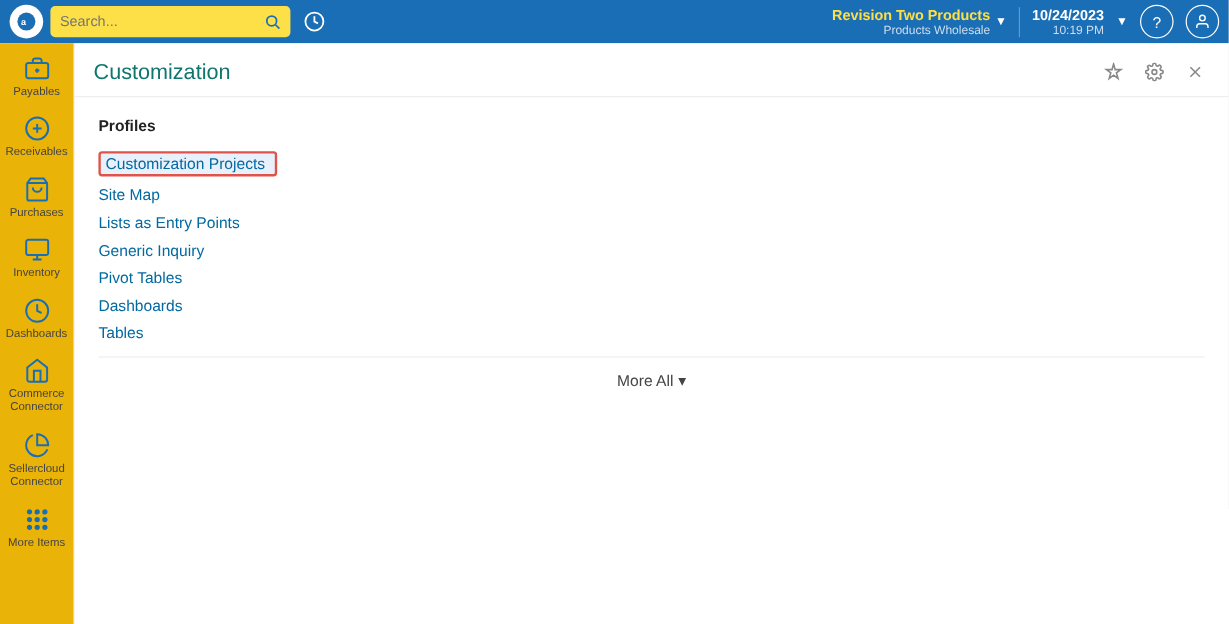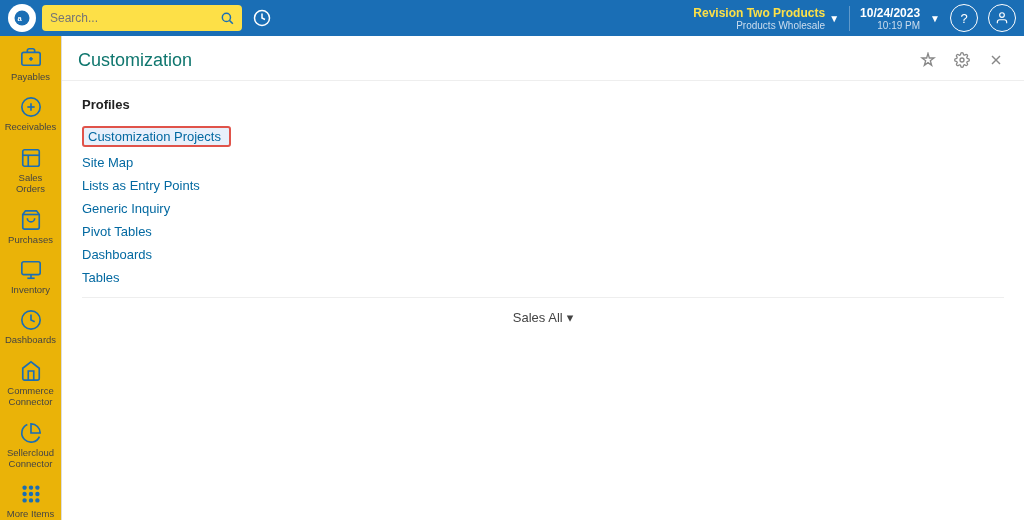--- a/index.html
+++ b/index.html
@@ -239,28 +239,20 @@
 
     <div class="sidebar-item">
       <svg viewBox="0 0 24 24" fill="none" stroke="#1a6eb5" stroke-width="1.8">
           <circle cx="12" cy="12" r="10"></circle>
           <line x1="12" y1="8" x2="12" y2="16"></line>
           <line x1="8" y1="12" x2="16" y2="12"></line>
         </svg>
       <span class="item-label">Receivables</span>
     </div>
 
-    <div class="sidebar-item">
-      <svg viewBox="0 0 24 24" fill="none" stroke="#1a6eb5" stroke-width="1.8">
-          <rect x="3" y="3" width="18" height="18" rx="2"></rect>
-          <line x1="3" y1="9" x2="21" y2="9"></line>
-          <line x1="9" y1="21" x2="9" y2="9"></line>
-        </svg>
-      <span class="item-label">Sales Orders</span>
-    </div>
 
     <div class="sidebar-item">
       <svg viewBox="0 0 24 24" fill="none" stroke="#1a6eb5" stroke-width="1.8">
           <path d="M6 2L3 6v14a2 2 0 0 0 2 2h14a2 2 0 0 0 2-2V6l-3-4z"></path>
           <line x1="3" y1="6" x2="21" y2="6"></line>
           <path d="M16 10a4 4 0 0 1-8 0"></path>
         </svg>
       <span class="item-label">Purchases</span>
     </div>
 
@@ -362,20 +354,20 @@
         <li>
           <a>Dashboards</a>
         </li>
         <li>
           <a>Tables</a>
         </li>
       </ul>
 
       <div class="show-all-row">
         <button class="show-all-btn">
-          <span>Sales All</span>
+          <span>More All</span>
           <span>▾</span>
         </button>
       </div>
     </div>
   </div>
 
 </div>
 
 </body></html>

